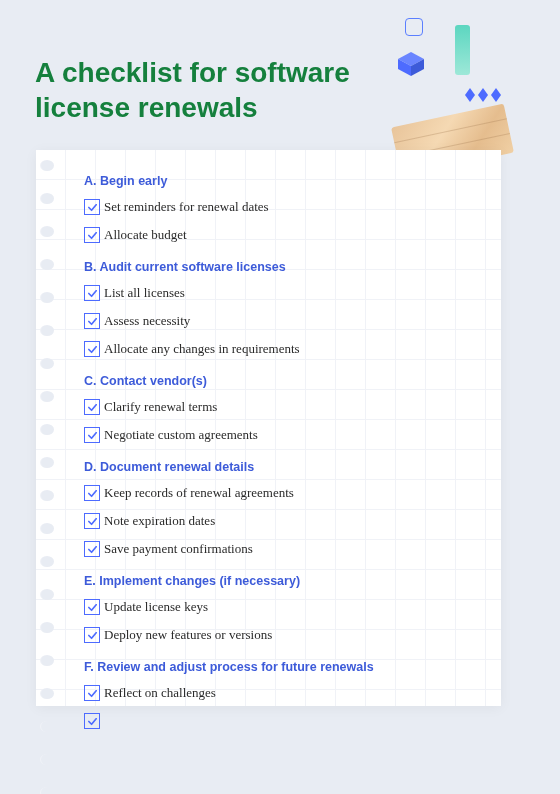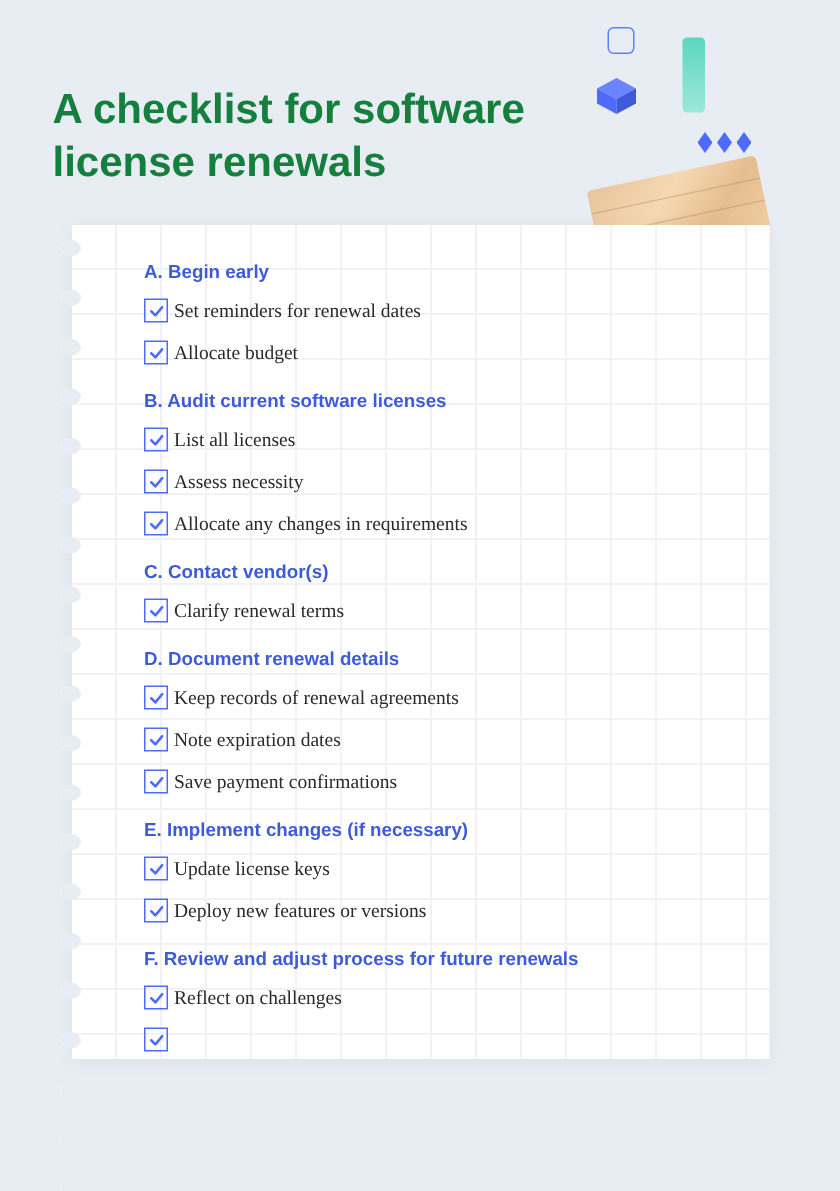--- a/index.html
+++ b/index.html
@@ -76,21 +76,21 @@
       right: 0;
       height: 1px;
       background: rgba(160,120,80,0.3);
     }
     .shape-wood::before { top: 15px; }
     .shape-wood::after { top: 30px; }
     
     .notepad {
       position: absolute;
       top: 150px;
-      left: 48px;
+      left: 36px;
       width: 465px;
       height: 556px;
       background: #fff;
       box-shadow: 0 2px 12px rgba(0,0,0,0.05);
       padding: 24px 30px 20px 48px;
       background-image:
         repeating-linear-gradient(to right, transparent, transparent 29px, #f0f2f7 29px, #f0f2f7 30px),
         repeating-linear-gradient(to bottom, transparent, transparent 29px, #f0f2f7 29px, #f0f2f7 30px);
     }
     
@@ -240,20 +240,28 @@
     <div class="section">
       <div class="section-title">C. Contact vendor(s)</div>
       <div class="checklist-item">
         <div class="checkbox">
           <svg viewBox="0 0 12 12">
             <path d="M2 6 L5 9 L10 3" stroke="#4d6bff" stroke-width="1.8" fill="none" stroke-linecap="round" stroke-linejoin="round"></path>
           </svg>
         </div>
         <div class="item-text">Clarify renewal terms</div>
       </div>
+      <div class="checklist-item">
+        <div class="checkbox">
+          <svg viewBox="0 0 12 12">
+            <path d="M2 6 L5 9 L10 3" stroke="#4d6bff" stroke-width="1.8" fill="none" stroke-linecap="round" stroke-linejoin="round"></path>
+          </svg>
+        </div>
+        <div class="item-text">Negotiate custom agreements</div>
+      </div>
     </div>
     <div class="section">
       <div class="section-title">D. Document renewal details</div>
       <div class="checklist-item">
         <div class="checkbox">
           <svg viewBox="0 0 12 12">
             <path d="M2 6 L5 9 L10 3" stroke="#4d6bff" stroke-width="1.8" fill="none" stroke-linecap="round" stroke-linejoin="round"></path>
           </svg>
         </div>
         <div class="item-text">Keep records of renewal agreements</div>

